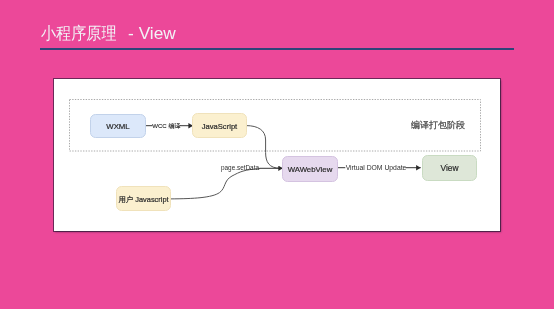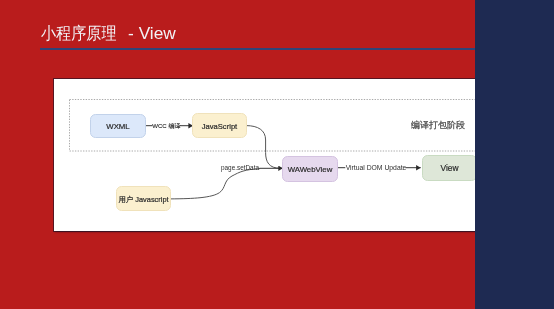--- a/index.html
+++ b/index.html
@@ -1,19 +1,19 @@
 <!DOCTYPE html>
 <html><head>
 <meta charset="utf-8">
 <style>
   html,body{margin:0;padding:0;}
   *{ -webkit-font-smoothing:antialiased; }
   body{width:554px;height:309px;overflow:hidden;background:#1e2a52;
        font-family:"Liberation Sans",sans-serif;}
-  #slide{position:relative;width:475px;height:309px;background:#b91c1c;overflow:hidden;}
+  #slide{position:relative;width:554px;height:309px;background:#ec4899;overflow:hidden;}
   #title{position:absolute;left:40.5px;top:22px;will-change:opacity;line-height:22px;color:#f2f3f7;
          white-space:nowrap;font-size:17.3px;}
   #title .cjk{font-size:17px;display:inline-block;transform:scaleX(.888);transform-origin:left center;}
   #title .lat{font-size:17.3px;margin-left:2.6px;}
   #rule{position:absolute;left:40px;top:48px;width:474px;height:2px;background:#2f4478;}
   #panel{position:absolute;left:54px;top:79px;width:446px;height:152px;background:#ffffff;
          box-shadow:0 0 0 1px rgba(10,16,40,.55), 1px 1px 2px rgba(8,12,32,.45);}
   #diagram{position:absolute;left:0;top:0;}
   text{font-family:"Liberation Sans",sans-serif;will-change:opacity;}
 </style>

